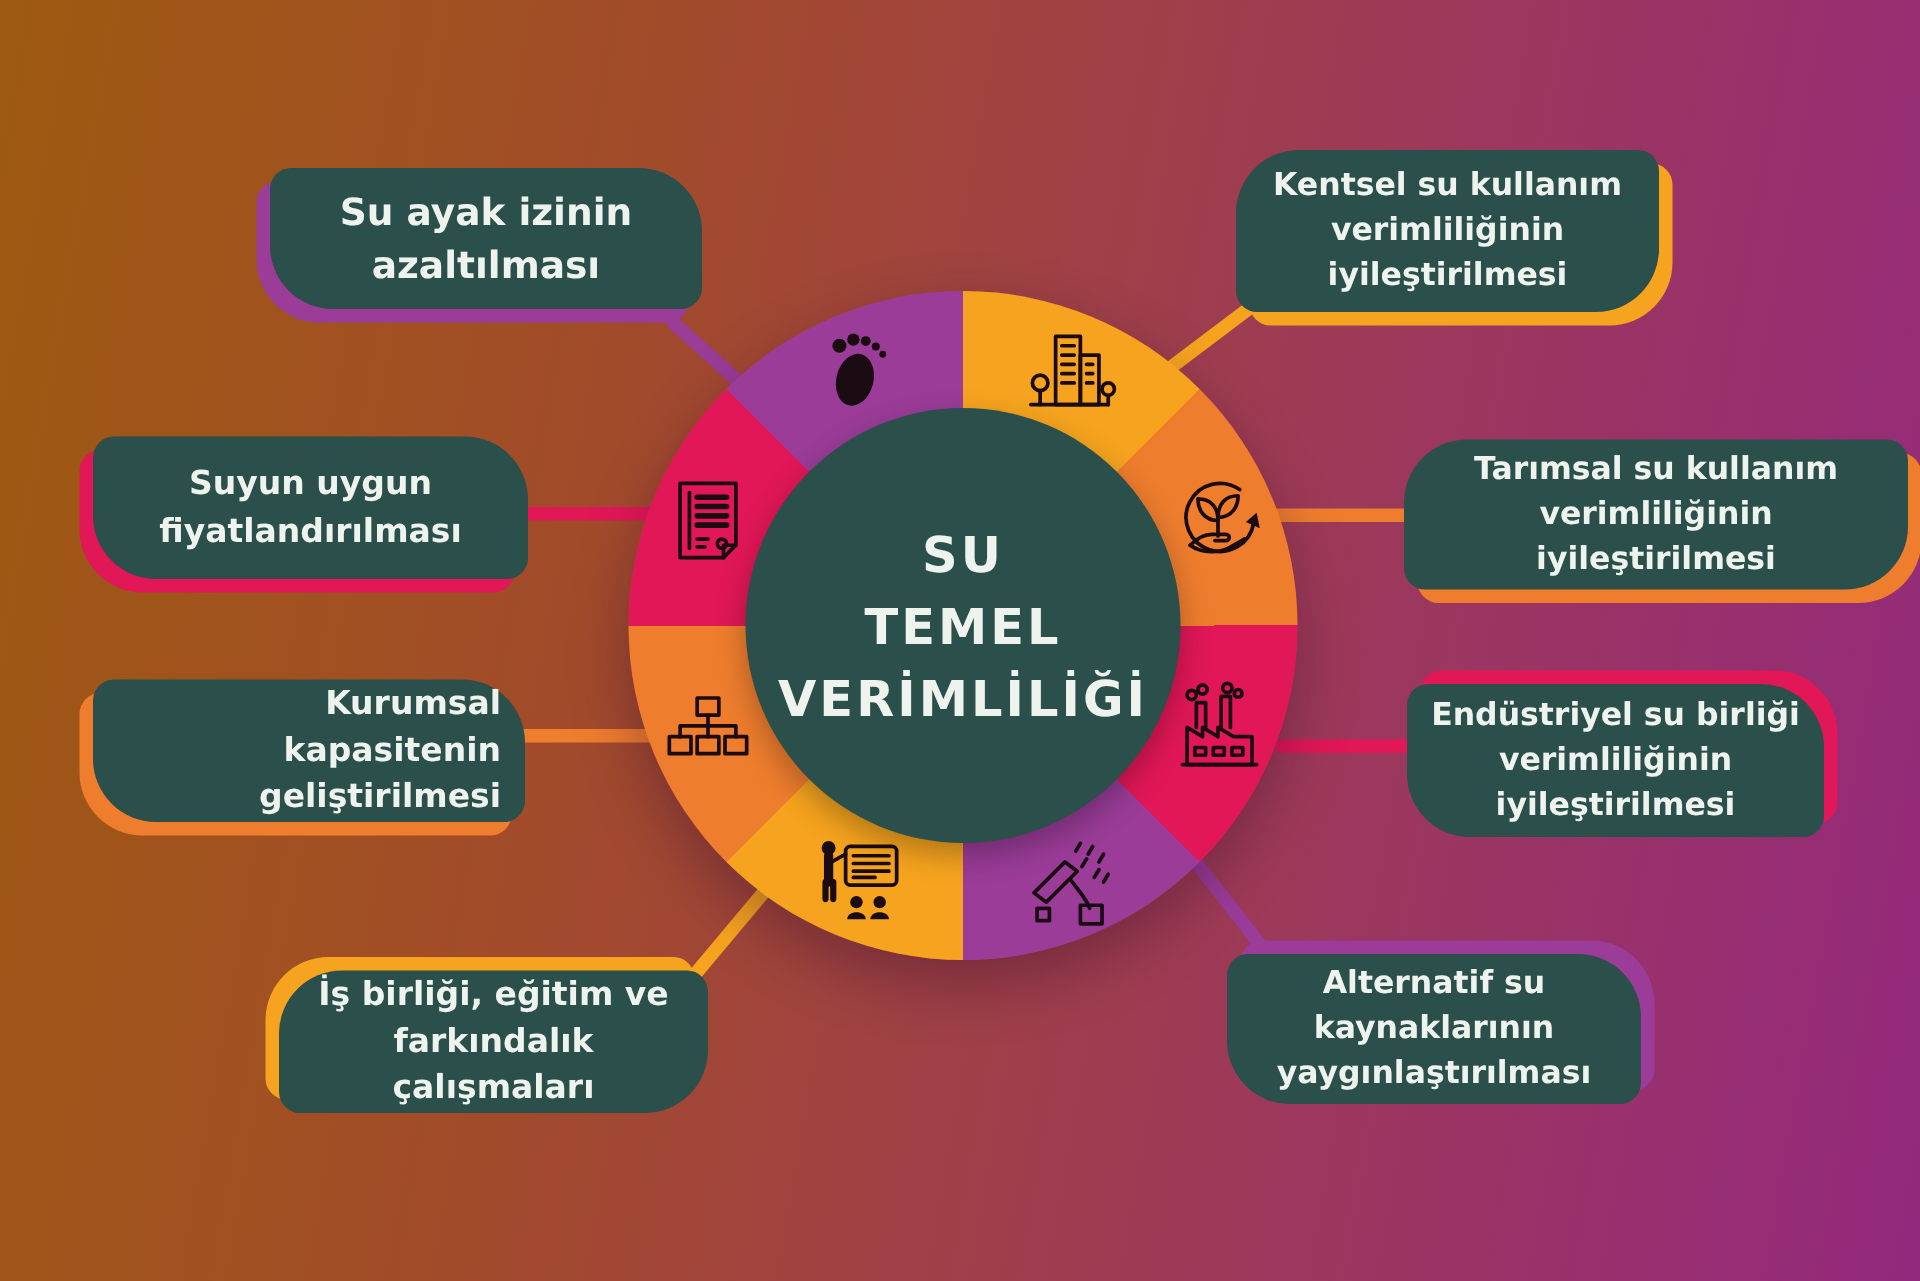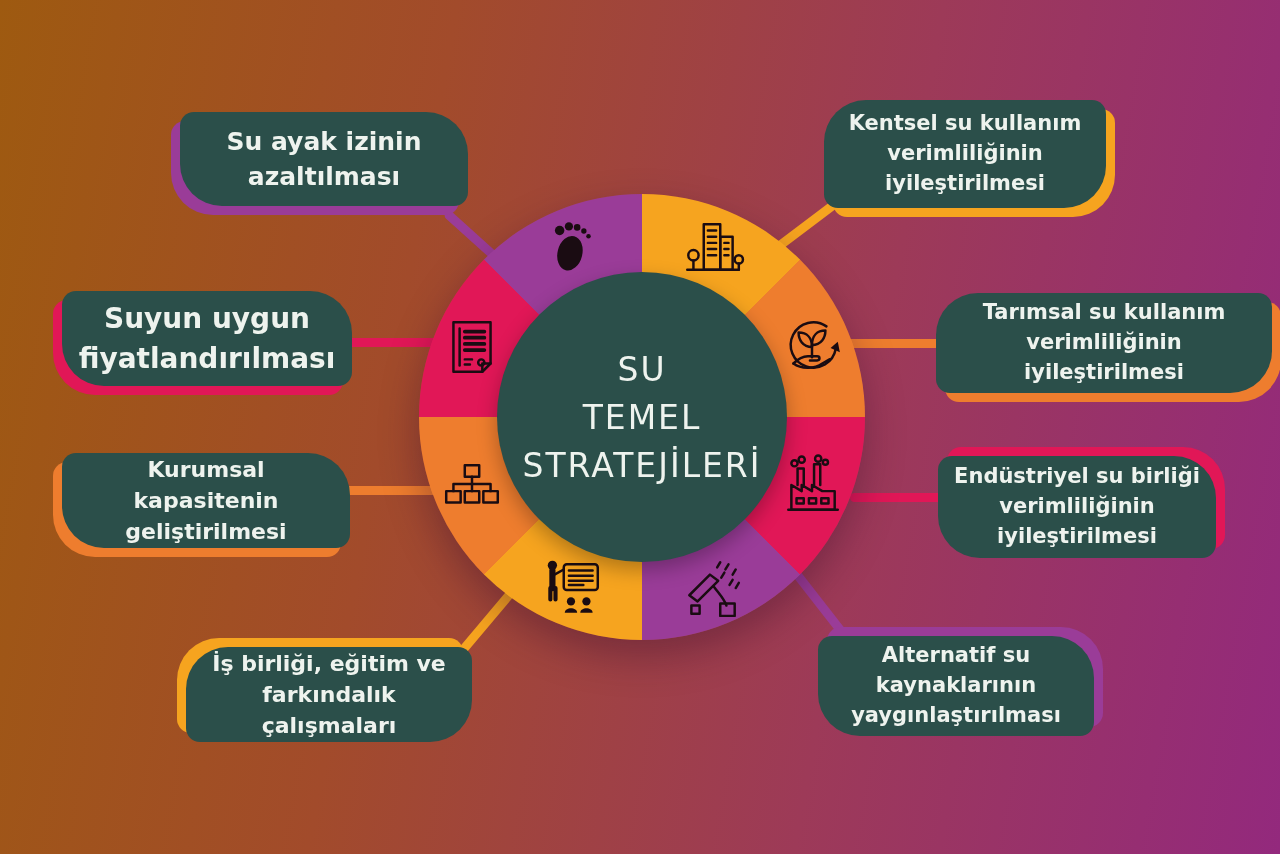--- a/index.html
+++ b/index.html
@@ -17,21 +17,21 @@
   .wheel{position:absolute;left:419px;top:194px;width:446px;height:446px;border-radius:50%;
          background:conic-gradient(var(--amber) 0 45deg,var(--orange) 0 90deg,
                     var(--crimson) 0 135deg,var(--purple) 0 180deg,
                     var(--amber) 0 225deg,var(--orange) 0 270deg,
                     var(--crimson) 0 315deg,var(--purple) 0 360deg);
          box-shadow:0 16px 38px rgba(45,10,40,.35);}
   .hub{position:absolute;left:497px;top:272px;width:290px;height:290px;border-radius:50%;
        background:var(--teal);display:flex;flex-direction:column;align-items:center;
        justify-content:center;gap:15px;color:var(--ivory);text-align:center;
        box-shadow:0 8px 20px rgba(0,0,0,.28);}
-  .hub .t{font-weight:400;font-size:33px;letter-spacing:2px;line-height:1;white-space:nowrap;}
+  .hub .t{font-weight:700;font-size:33px;letter-spacing:2px;line-height:1;white-space:nowrap;}
 
   
   .icon{position:absolute;width:66px;height:66px;}
   .icon svg{width:100%;height:100%;}
   #i-footprint{left:539px;top:214px;}
   #i-city{left:679px;top:214px;}
   #i-plant{left:779px;top:314px;}
   #i-factory{left:779px;top:454px;}
   #i-rain{left:679px;top:554px;}
   #i-present{left:539px;top:554px;}
@@ -50,24 +50,24 @@
   #c-tarimsal{left:845px;top:339px;width:102px;}
   #c-endustriyel{left:850px;top:493px;width:100px;}
   #c-alternatif{left:776px;top:602px;width:92px;transform:rotate(52deg);}
 
   
   .box{position:absolute;background:var(--teal);color:var(--ivory);font-weight:700;
        font-size:21px;line-height:1.42;display:flex;align-items:center;justify-content:center;
        text-align:center;padding:10px 16px;box-sizing:border-box;}
   #b-suayak{left:180px;top:112px;width:288px;height:94px;font-size:25px;
             border-radius:14px 42px 14px 42px;box-shadow:-9px 9px 0 0 var(--purple);}
-  #b-suyun{left:62px;top:291px;width:290px;height:95px;font-size:28px;
+  #b-suyun{left:62px;top:291px;width:290px;height:95px;font-size:22px;
            border-radius:14px 42px 14px 42px;box-shadow:-9px 9px 0 0 var(--crimson);}
   #b-kurumsal{left:62px;top:453px;width:288px;height:95px;font-size:22px;
-              border-radius:14px 42px 14px 42px;box-shadow:-9px 9px 0 0 var(--orange);}
+              border-radius:14px 42px 14px 42px;box-shadow:-9px 9px 0 0 var(--orange);text-align:right;}
   #b-isbirligi{left:186px;top:647px;width:286px;height:95px;font-size:22px;
                border-radius:42px 14px 42px 14px;box-shadow:-9px -9px 0 0 var(--amber);}
   #b-kentsel{left:824px;top:100px;width:282px;height:108px;
              border-radius:42px 14px 42px 14px;box-shadow:9px 9px 0 0 var(--amber);}
   #b-tarimsal{left:936px;top:293px;width:336px;height:100px;
               border-radius:42px 14px 42px 14px;box-shadow:9px 9px 0 0 var(--orange);}
   #b-endustriyel{left:938px;top:456px;width:278px;height:102px;
                  border-radius:14px 42px 14px 42px;box-shadow:9px -9px 0 0 var(--crimson);}
   #b-alternatif{left:818px;top:636px;width:276px;height:100px;
                 border-radius:14px 42px 14px 42px;box-shadow:9px -9px 0 0 var(--purple);}
@@ -194,21 +194,21 @@
         <path d="M25 17h19M25 23h19M25 29h19M25 35h19" stroke-width="3.6"></path>
         <path d="M25 44h7M25 49h5"></path>
         <circle cx="41" cy="47" r="3"></circle>
       </g>
     </svg>
   </div>
 
   <div class="hub">
     <div class="t">SU</div>
     <div class="t">TEMEL</div>
-    <div class="t">STRATEJİLERİ</div>
+    <div class="t">VERİMLİLİĞİ</div>
   </div>
 
   <div class="box" id="b-suayak">
     <span>Su ayak izinin azaltılması</span>
   </div>
   <div class="box" id="b-kentsel">
     <span>Kentsel su kullanım verimliliğinin iyileştirilmesi</span>
   </div>
   <div class="box" id="b-tarimsal">
     <span>Tarımsal su kullanım verimliliğinin iyileştirilmesi</span>

